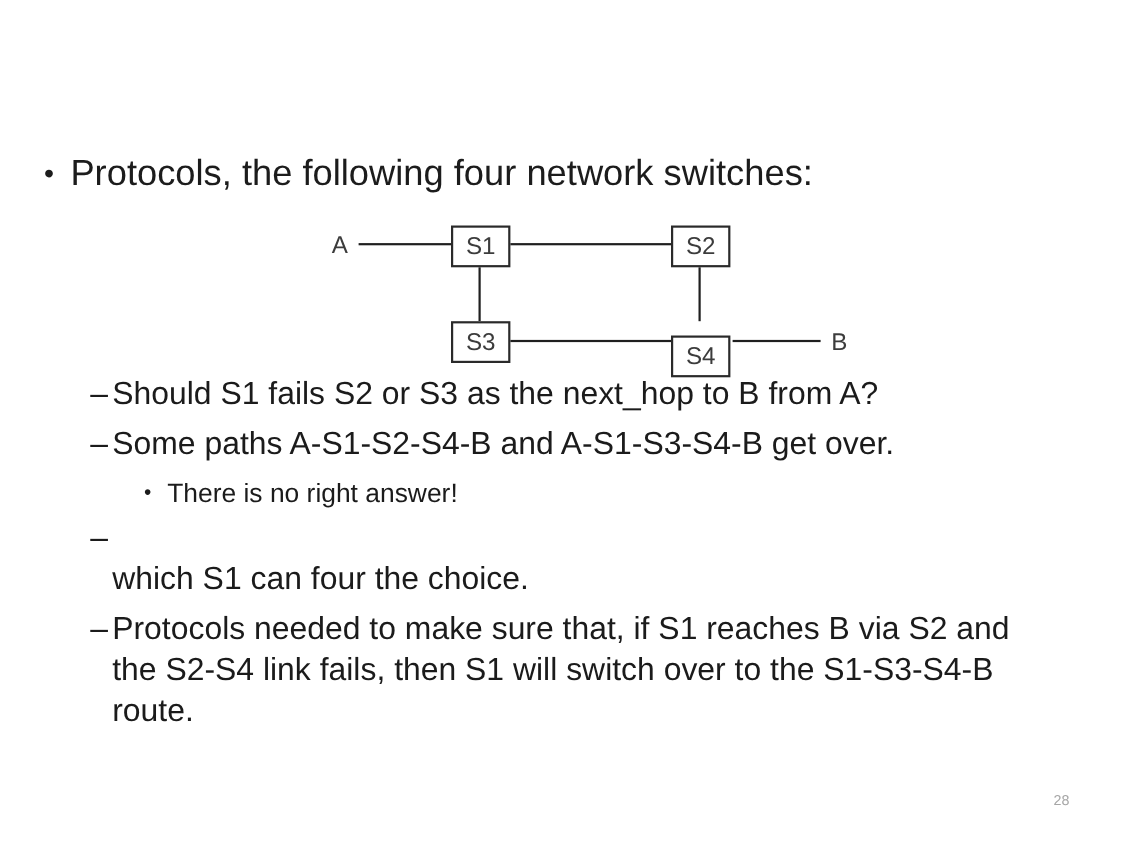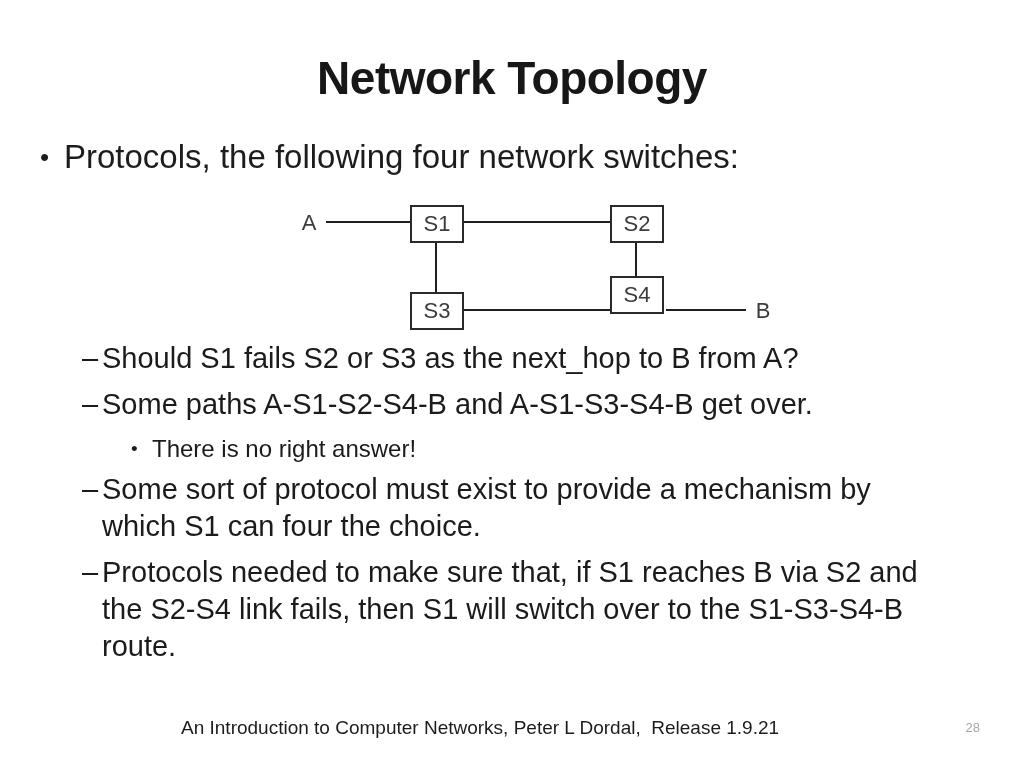--- a/index.html
+++ b/index.html
@@ -51,29 +51,28 @@
   .para.lvl3 .marker{flex:0 0 21px;font-size:19px;font-weight:400;}
   .seg-b{font-weight:400;}
 
   
   .footer{
     position:absolute;top:717px;left:181px;
     font-size:19px;line-height:22px;color:#1c1c1c;white-space:pre-wrap;
   }
   .pagenum{
     position:absolute;top:718px;left:950px;width:30px;
-    font-size:13px;line-height:20px;color:#a6a6a6;text-align:right;
+    font-size:13px;line-height:20px;color:#a6a6a6;text-align:center;
   }
 </style>
 </head>
 <body>
 
 <div class="slide">
 
-  <div class="title">Network Topology</div>
 
   <div class="intro">
     <span class="marker">•</span>
     <span class="txt"><span>Protocols, the following </span><span class="seg-b">four</span><span> network switches:</span></span>
   </div>
 
   <div class="diagram">
     <span class="endpoint" style="left:296px;top:210px;">A</span>
     <div class="hline" style="left:326px;top:221px;width:84px;height:2px;"></div>
     <div class="dbox" style="left:410px;top:205px;">
@@ -82,21 +81,21 @@
     <div class="hline" style="left:464px;top:221px;width:146px;height:2px;"></div>
     <div class="dbox" style="left:610px;top:205px;">
       <span>S2</span>
     </div>
     <div class="vline" style="left:435px;top:243px;width:2px;height:49px;"></div>
     <div class="vline" style="left:635px;top:243px;width:2px;height:49px;"></div>
     <div class="dbox" style="left:410px;top:292px;">
       <span>S3</span>
     </div>
     <div class="hline" style="left:464px;top:309px;width:146px;height:2px;"></div>
-    <div class="dbox" style="left:610px;top:276px;">
+    <div class="dbox" style="left:610px;top:305px;">
       <span>S4</span>
     </div>
     <div class="hline" style="left:666px;top:309px;width:80px;height:2px;"></div>
     <span class="endpoint" style="left:750px;top:298px;">B</span>
   </div>
 
   <div class="bullets">
     <div class="para lvl2">
       <span class="marker">–</span>
       <span class="txt"><span>Should </span><span class="seg-b">S1</span><span> fails </span><span class="seg-b">S2</span><span> or </span><span class="seg-b">S3</span><span> as the </span><span class="seg-b">next_hop</span><span> to </span><span class="seg-b">B</span><span> from </span><span class="seg-b">A</span><span>?</span></span>
@@ -104,24 +103,23 @@
     <div class="para lvl2">
       <span class="marker">–</span>
       <span class="txt"><span>Some paths </span><span class="seg-b">A-S1-S2-S4-B</span><span> and </span><span class="seg-b">A-S1-S3-S4-B</span><span> get over.</span></span>
     </div>
     <div class="para lvl3">
       <span class="marker">•</span>
       <span class="txt"><span class="seg-b">There is no right answer!</span></span>
     </div>
     <div class="para lvl2">
       <span class="marker">–</span>
-      <span class="txt"><span>Some sort of protocol must exist to provide a mechanism by</span><br><span>which </span><span class="seg-b">S1</span><span> can four the choice.</span></span>
+      <span class="txt"><br><span>which </span><span class="seg-b">S1</span><span> can four the choice.</span></span>
     </div>
     <div class="para lvl2">
       <span class="marker">–</span>
       <span class="txt"><span>Protocols needed to make sure that, if </span><span class="seg-b">S1</span><span> reaches </span><span class="seg-b">B</span><span> via </span><span class="seg-b">S2</span><span> and</span><br><span>the </span><span class="seg-b">S2-S4</span><span> link fails, then </span><span class="seg-b">S1</span><span> will switch over to the S1-S3-S4-B</span><br><span>route.</span></span>
     </div>
   </div>
 
-  <div class="footer">An Introduction to Computer Networks, Peter L Dordal,  Release 1.9.21</div>
   <div class="pagenum">28</div>
 
 </div>
 
 </body></html>

